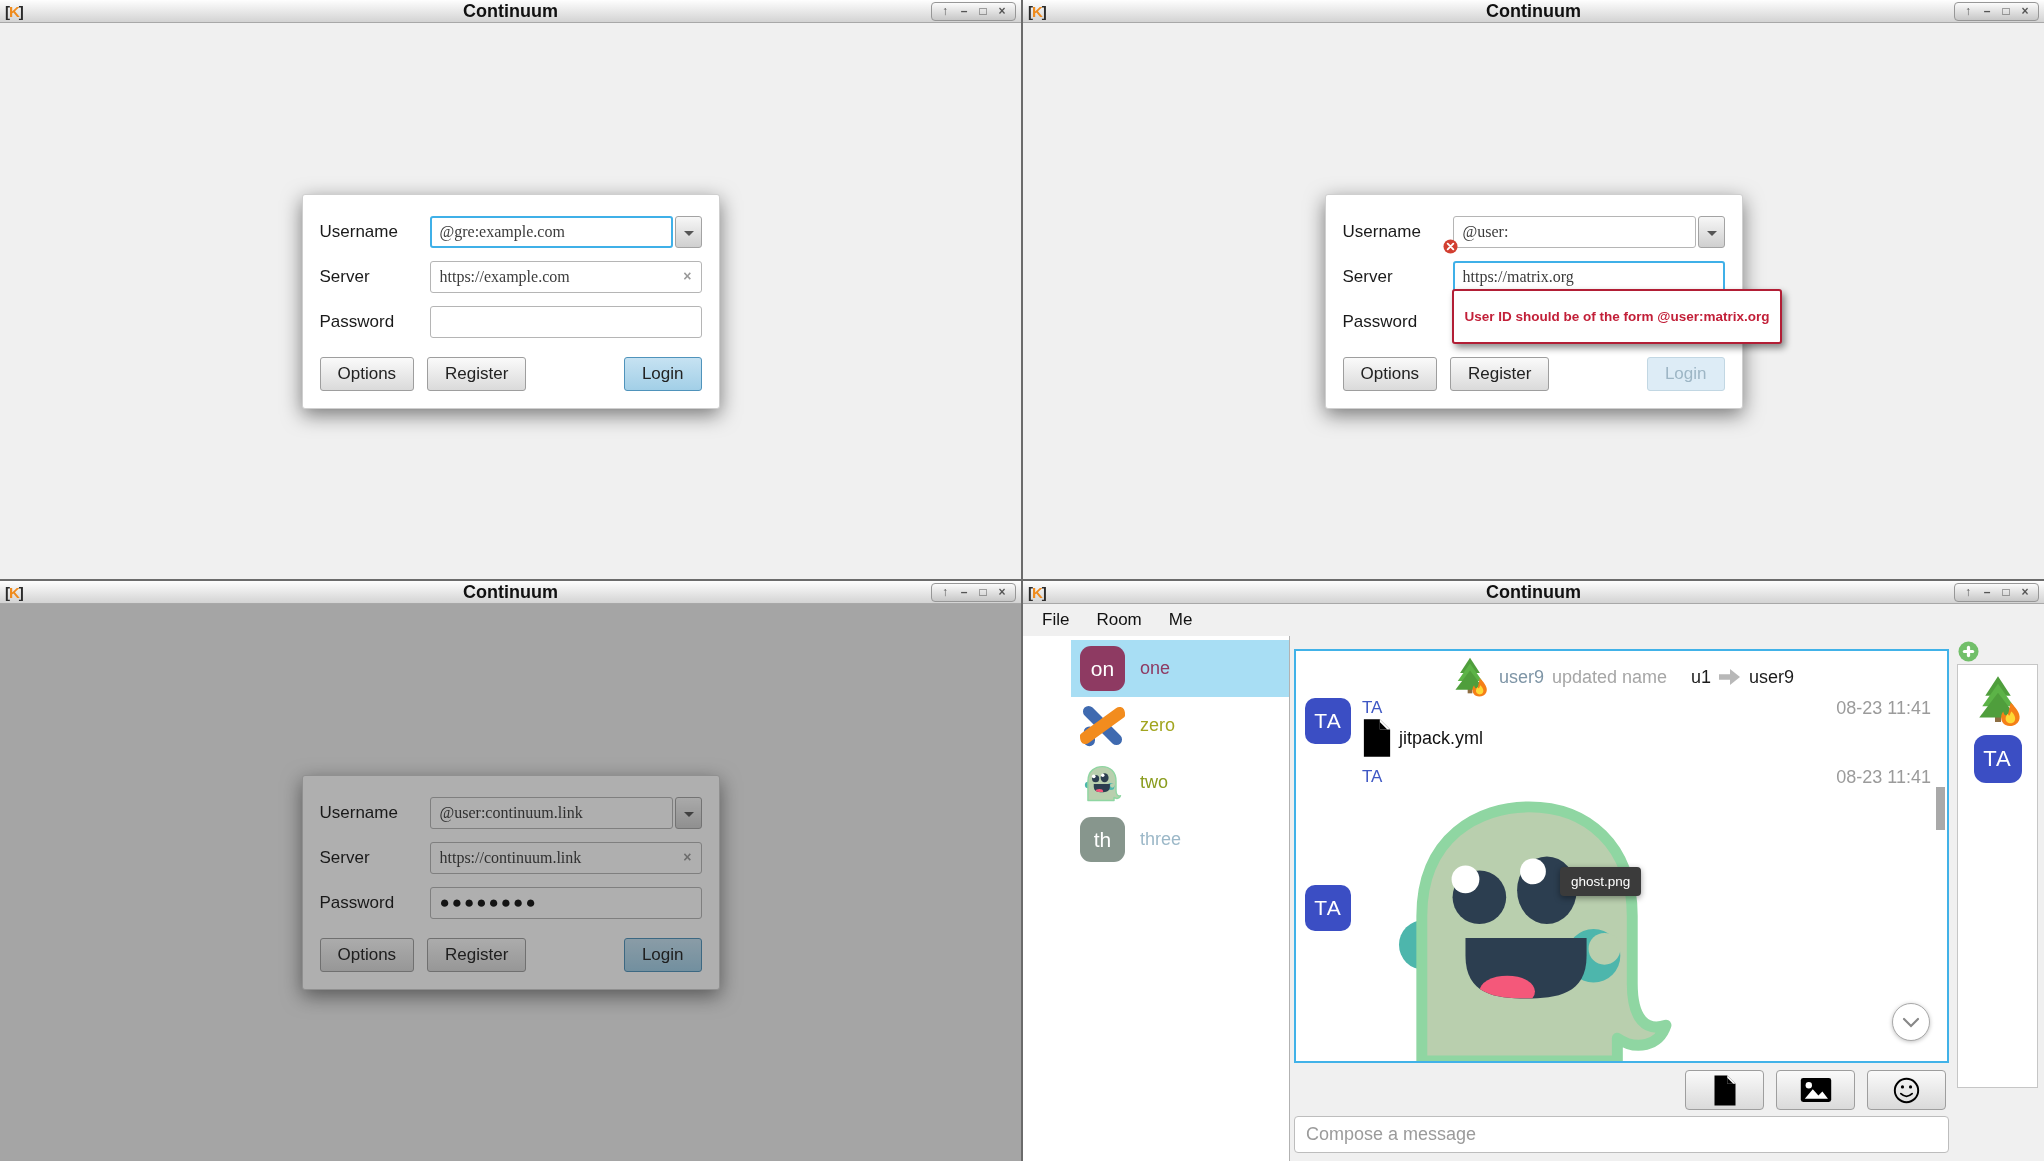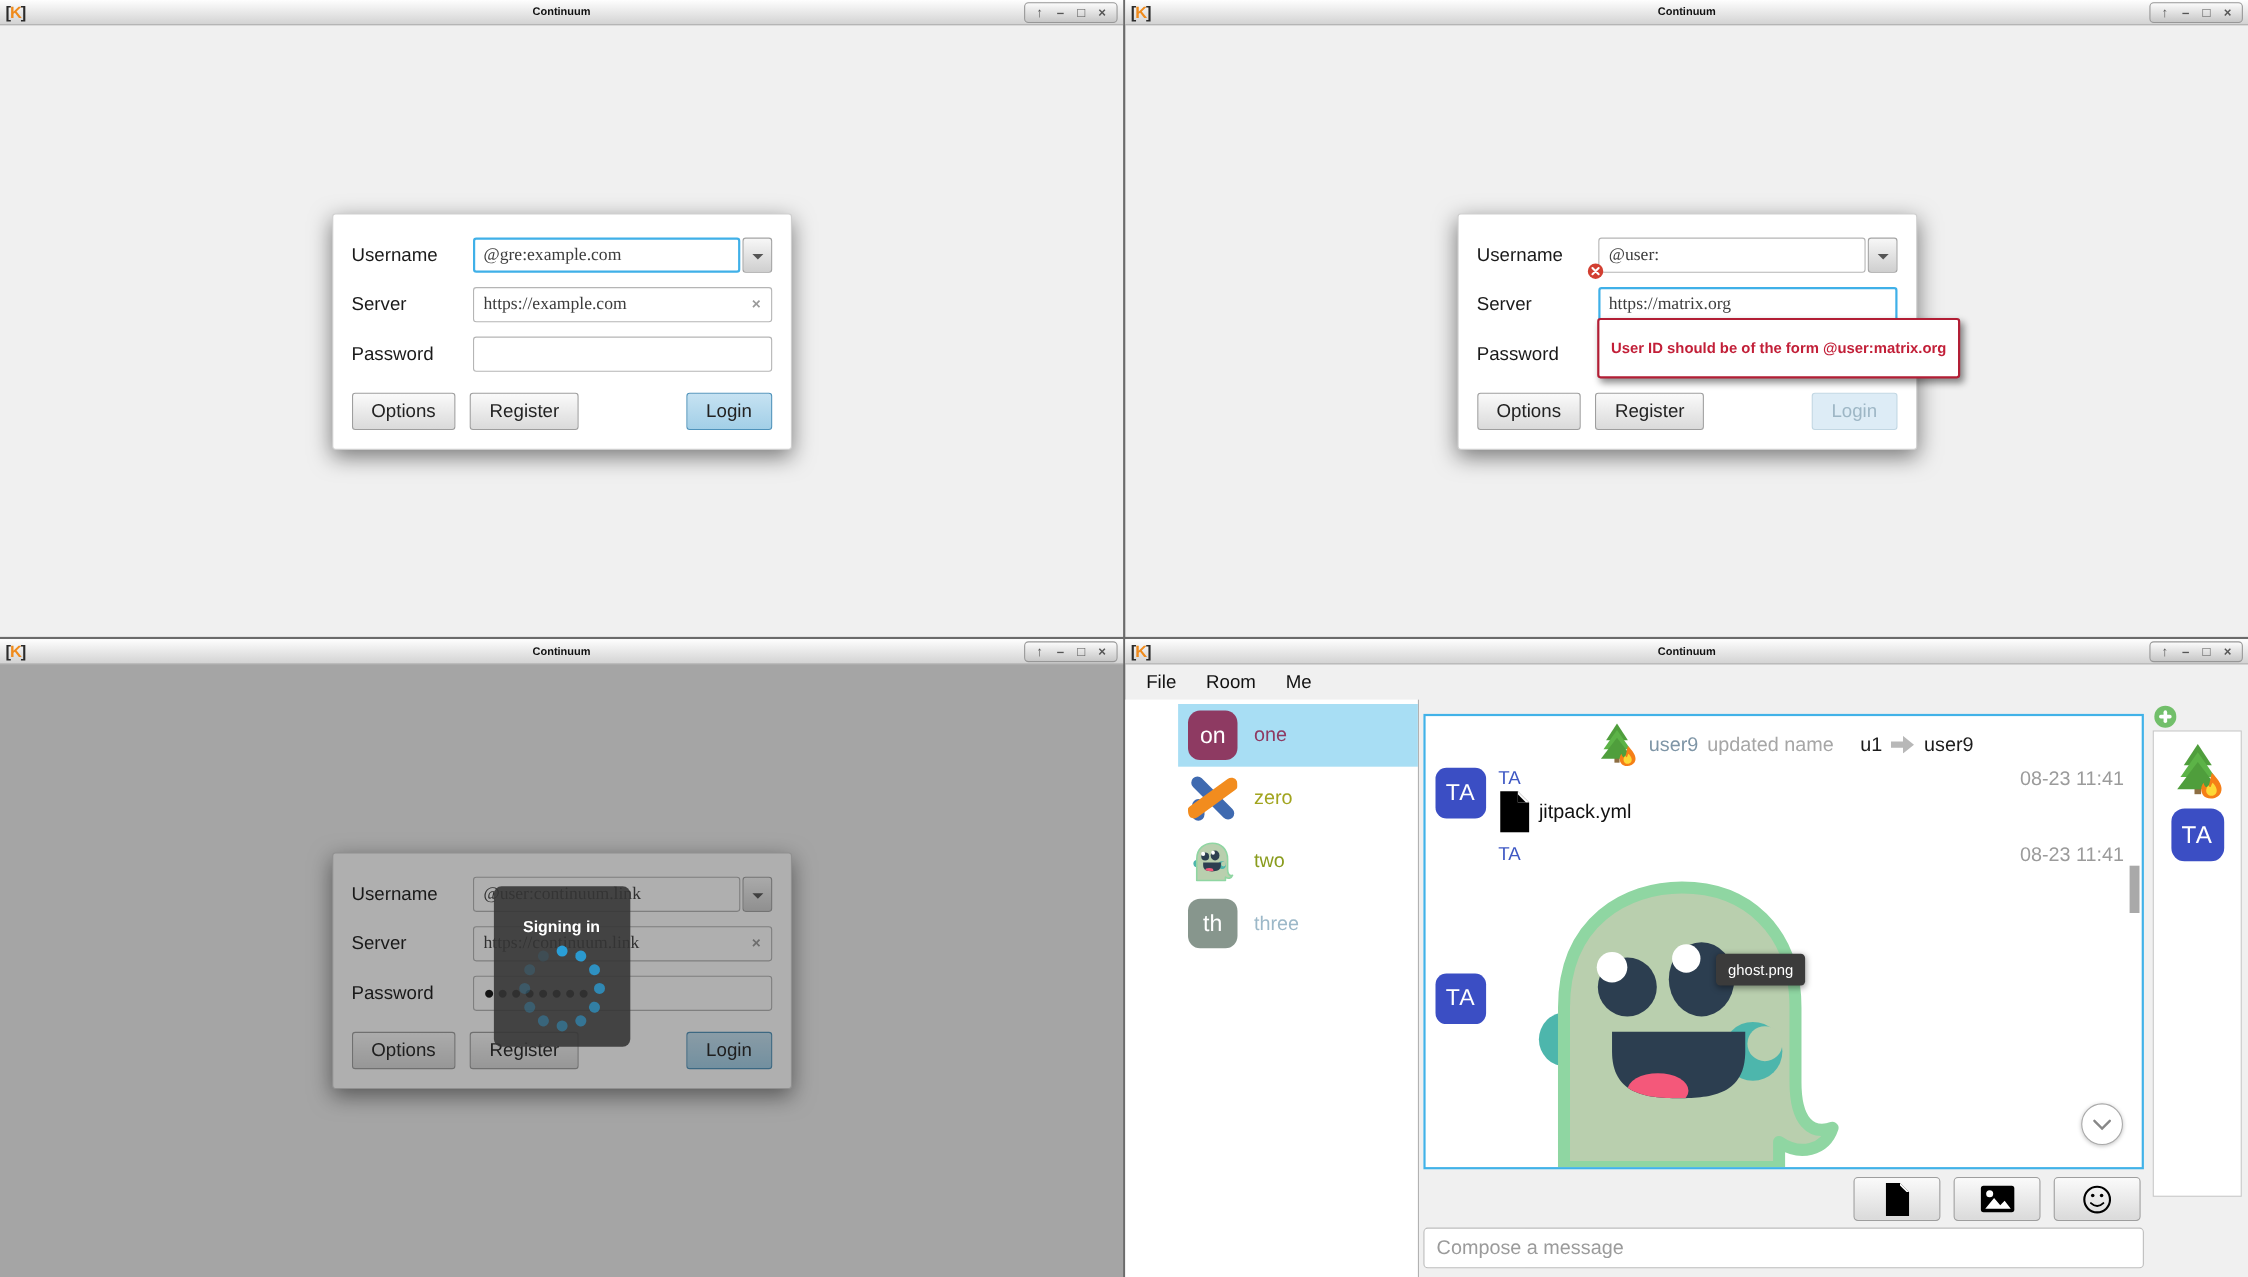--- a/index.html
+++ b/index.html
@@ -8,21 +8,21 @@
   .screen { width:2044px; height:1161px; display:grid;
             grid-template-columns:1021px 1021px; grid-template-rows:579px 580px;
             gap:2px; background:#6b6b6b; }
   .window { background:#f0f0f0; display:flex; flex-direction:column; min-height:0; }
 
   
   .titlebar { height:23px; flex:none; background:linear-gradient(#fefefe,#d3d3d3);
               border-bottom:1px solid #a8a8a8; display:flex; align-items:center;
               padding:0 5px; position:relative; }
   .title { position:absolute; left:0; right:0; text-align:center; font-weight:bold;
-           font-size:10px; color:#111; }
+           font-size:18px; color:#111; }
   .appicon { z-index:1; font-size:15px; font-weight:bold; color:#2b2b2b; letter-spacing:-1px; }
   .appicon .k { color:#ef8b1d; }
   .wincontrols { margin-left:auto; z-index:1; display:flex; align-items:center; gap:3px;
                  background:linear-gradient(#fbfbfb,#c7c7c7); border:1px solid #979797;
                  border-radius:4px; padding:0 5px; height:19px; }
   .wc { width:16px; text-align:center; font-size:12px; line-height:17px; color:#555;
         font-weight:bold; cursor:default; }
 
   
   .login-body { flex:1; position:relative; display:flex; align-items:center; justify-content:center; }
@@ -322,37 +322,20 @@
             <input class="txt masked" value="●●●●●●●●" style="">
           </span>
         </div>
         <div class="btnrow">
           <button class="btn">Options</button>
           <button class="btn">Register</button>
           <button class="btn login">Login</button>
         </div>
       </div>
       <div class="dim"></div>
-      <div class="signing">
-        <div class="signing-label">Signing in</div>
-        <div class="spin">
-          <span class="sd"></span>
-            <span class="sd"></span>
-            <span class="sd"></span>
-            <span class="sd"></span>
-          <span class="sd"></span>
-            <span class="sd"></span>
-            <span class="sd"></span>
-            <span class="sd"></span>
-          <span class="sd"></span>
-            <span class="sd"></span>
-            <span class="sd"></span>
-            <span class="sd"></span>
-        </div>
-      </div>
     </div>
   </div>
 
   <div class="window">
     <div class="titlebar">
       <span class="appicon"><span>[</span><span class="k">K</span><span>]</span></span>
       <span class="title">Continuum</span>
       <span class="wincontrols">
         <span class="wc">↑</span>
         <span class="wc">–</span>

